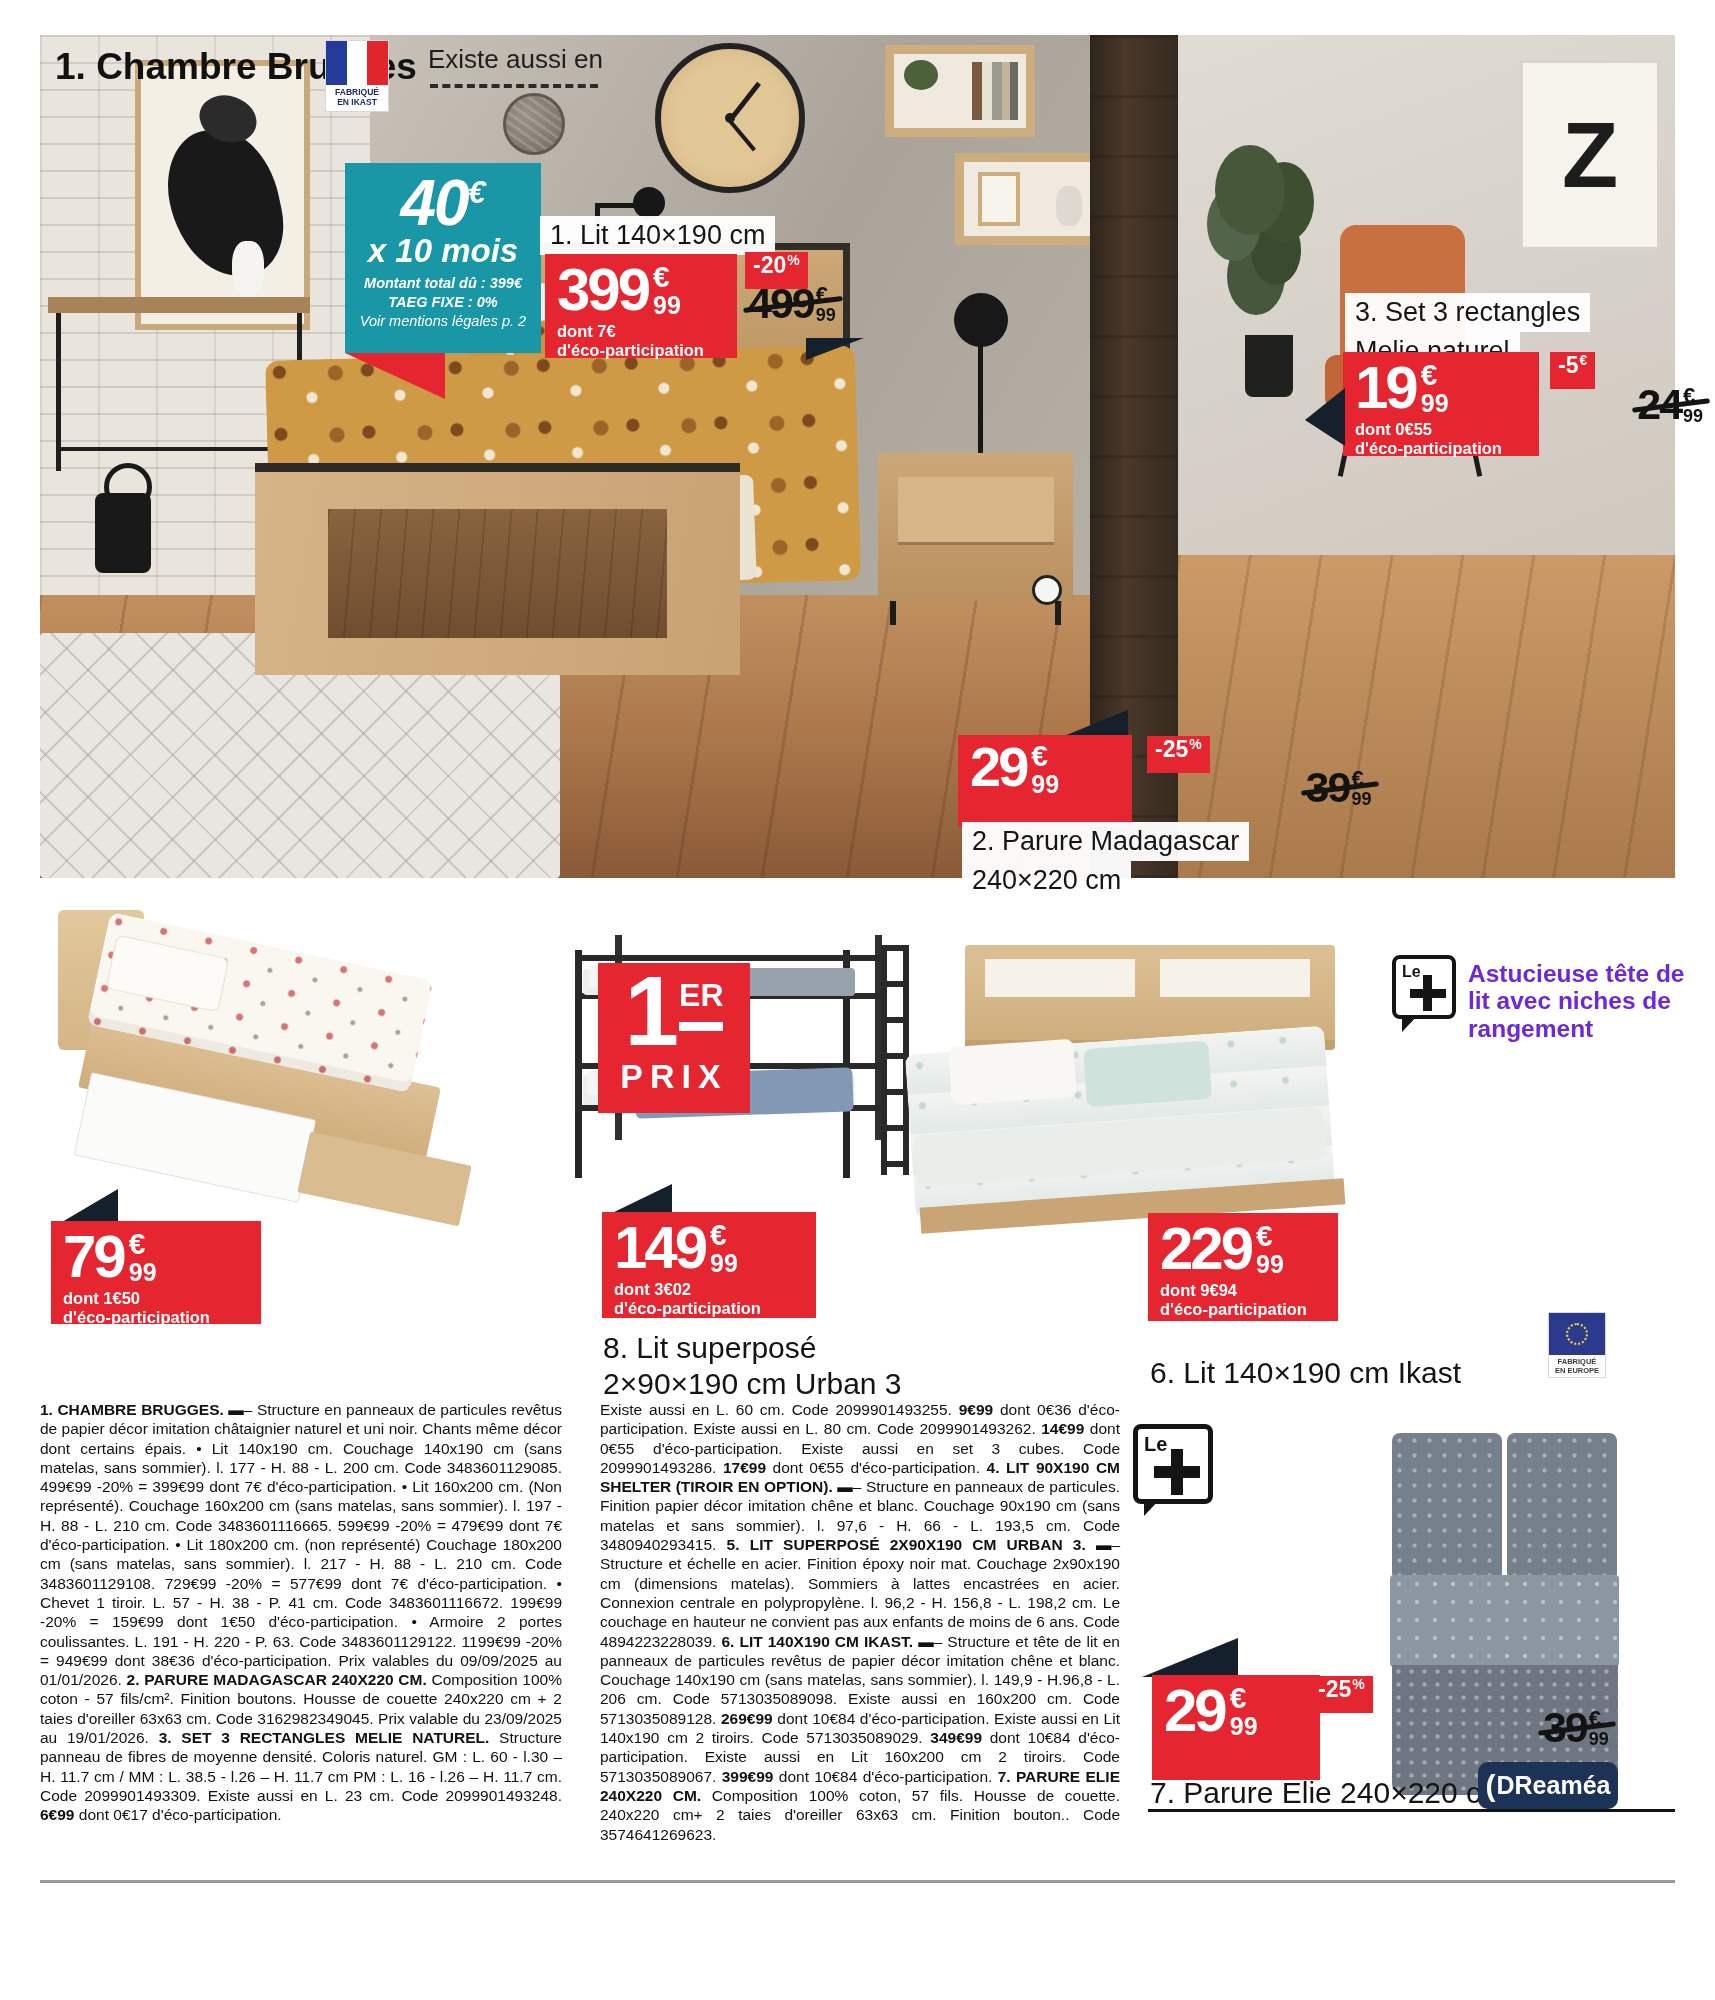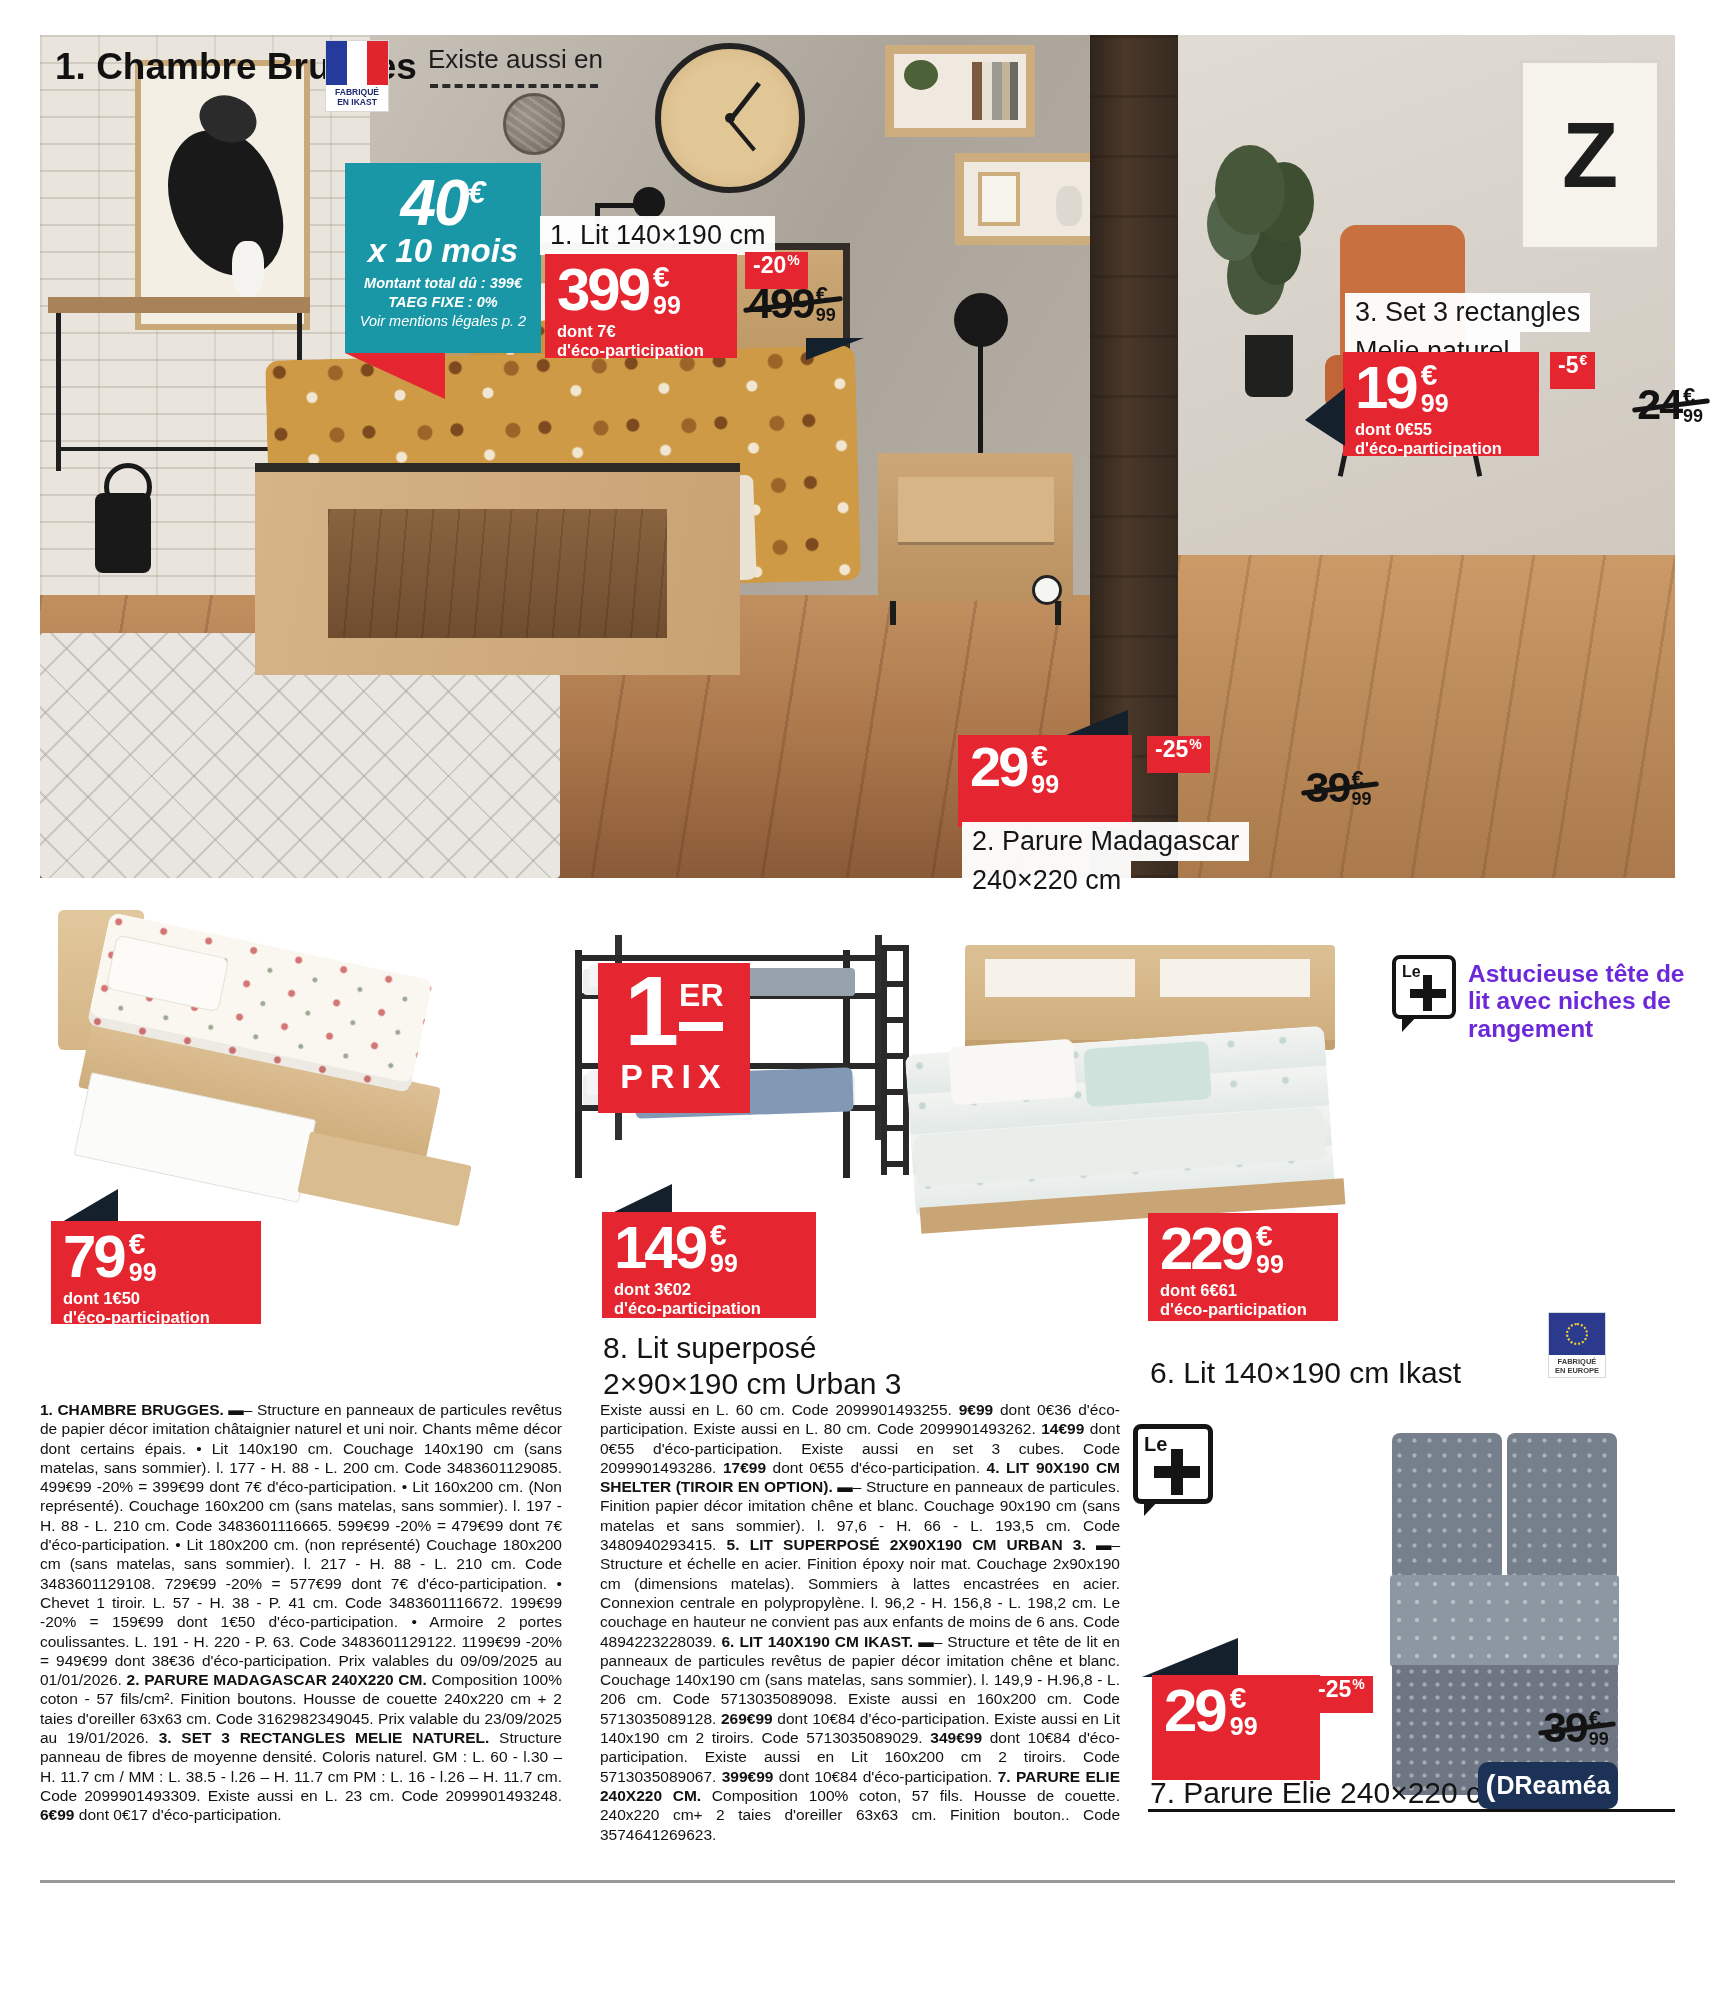--- a/index.html
+++ b/index.html
@@ -542,21 +542,21 @@
   <div id="tri229" class="abs overlay tri"></div>
   <div id="badge229" class="abs overlay price-badge">
     <div class="price-row">
       <span class="p-int">229</span>
       <span class="p-stack">
           <span class="p-eur">€</span>
           <span class="p-cents">99</span>
         </span>
     </div>
     <div class="eco">
-      <span>dont 6€61</span><br>
+      <span>dont 9€94</span><br>
       <span>d'éco-participation</span>
     </div>
   </div>
   <div id="caption6" class="abs">6. Lit 140×190 cm Ikast</div>
 
   <div id="made-eu" class="abs eu-badge">
     <div class="eu-flag">
         <div class="eu-circle"></div>
       </div>
     <div class="eu-label">

